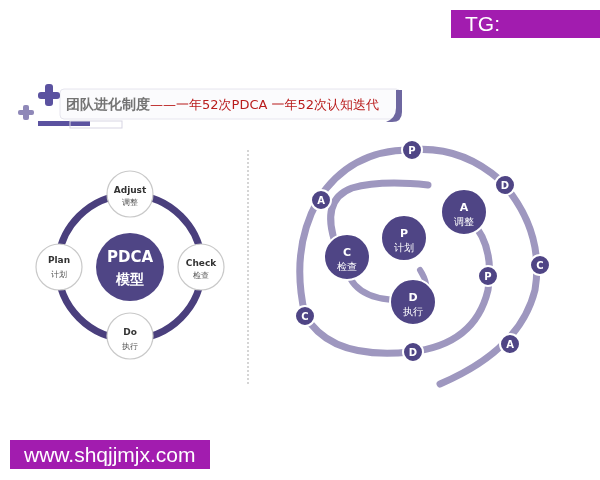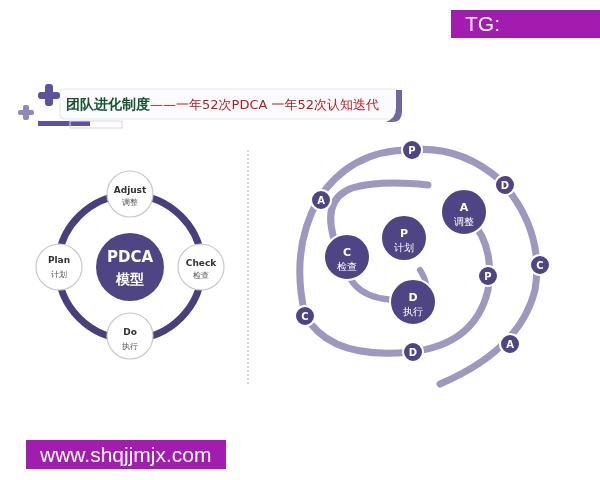--- a/index.html
+++ b/index.html
@@ -1,21 +1,21 @@
 <!DOCTYPE html>
 <html><head>
 <meta charset="utf-8">
 <style>
   html,body{margin:0;padding:0;background:#ffffff;}
   body{width:600px;height:480px;position:relative;overflow:hidden;font-family:"DejaVu Sans",sans-serif;}
   .wm{position:absolute;background:#a21caf;color:#ffffff;font-family:"Liberation Sans",sans-serif;font-size:21px;line-height:28px;padding:0 14px;}
   #wm-top{left:451px;top:10px;width:135px;height:28px;}
-  #wm-bot{left:10px;top:440px;width:172px;height:29px;line-height:29px;margin-left:16px;}
+  #wm-bot{left:10px;top:440px;width:172px;height:29px;line-height:29px;}
   .title-text{position:absolute;left:66px;top:96px;font-size:14px;color:#4a4468;white-space:nowrap;}
-  .title-text b{font-weight:bold;color:#14532d;}
+  .title-text b{font-weight:bold;color:#737373;}
   .title-text span.sub{font-size:13px;color:#b91c1c;}
   svg{position:absolute;left:0;top:0;}
 </style>
 </head>
 <body>
 
 <div id="wm-top" class="wm">TG: MYYJJPP</div>
 <div id="wm-bot" class="wm">www.shqjjmjx.com</div>
 
 <svg width="600" height="480" viewBox="0 0 600 480">

